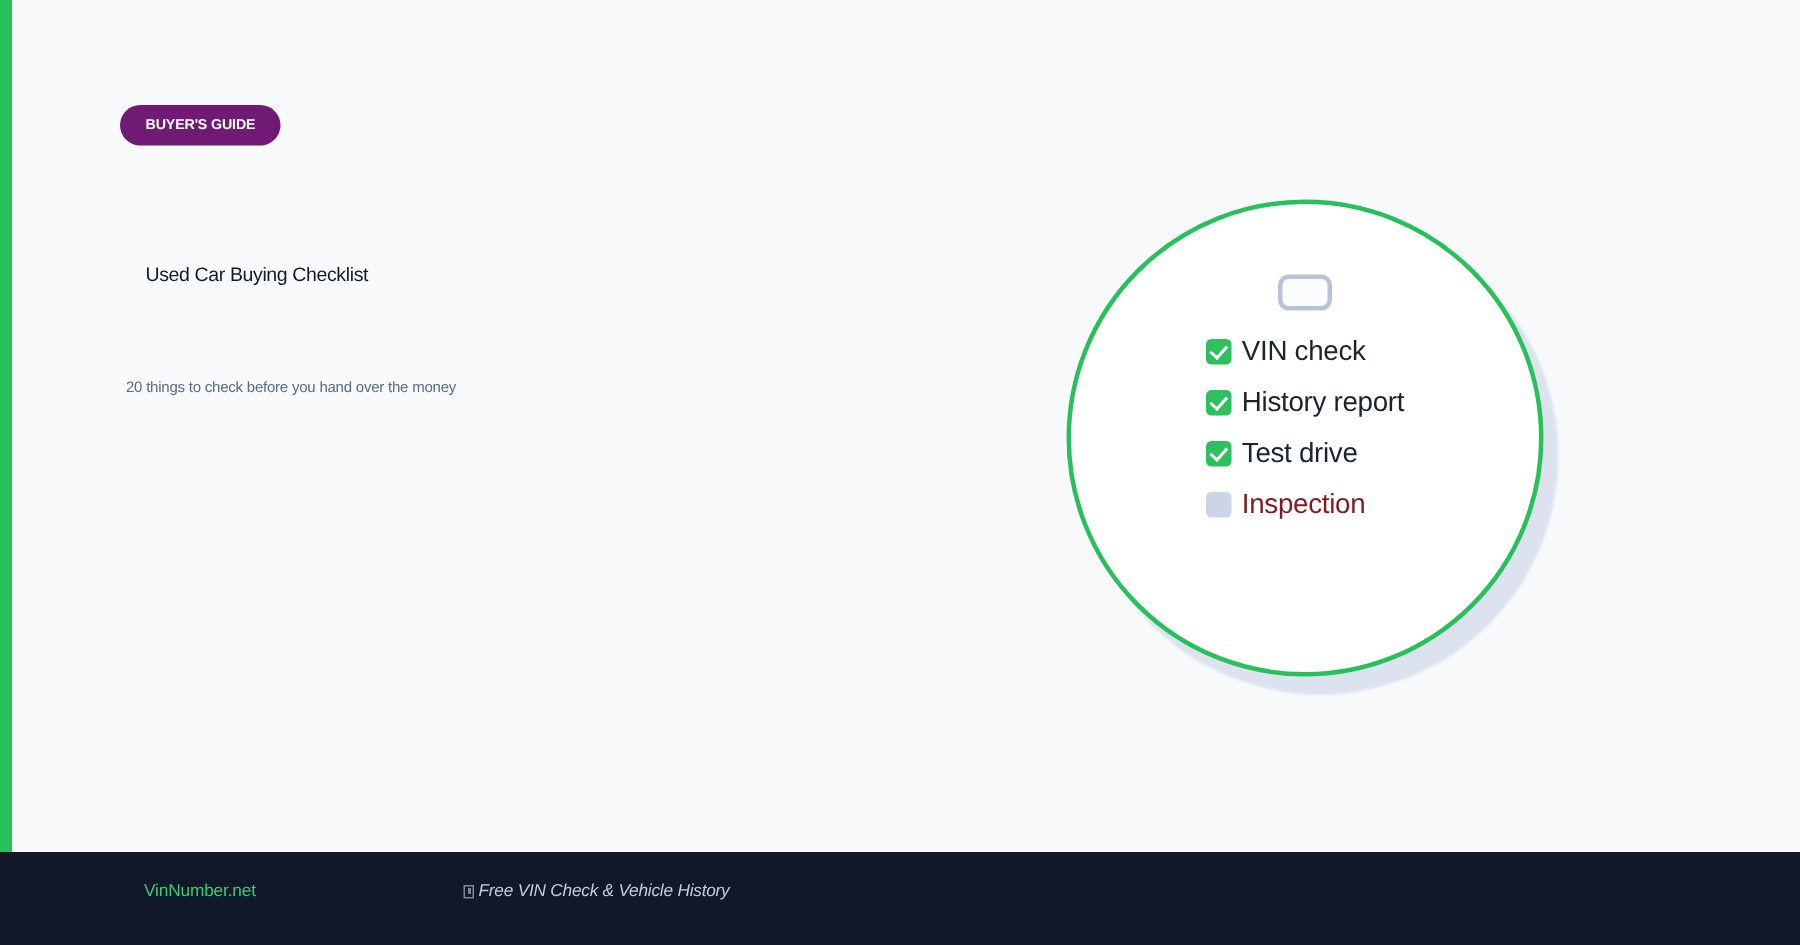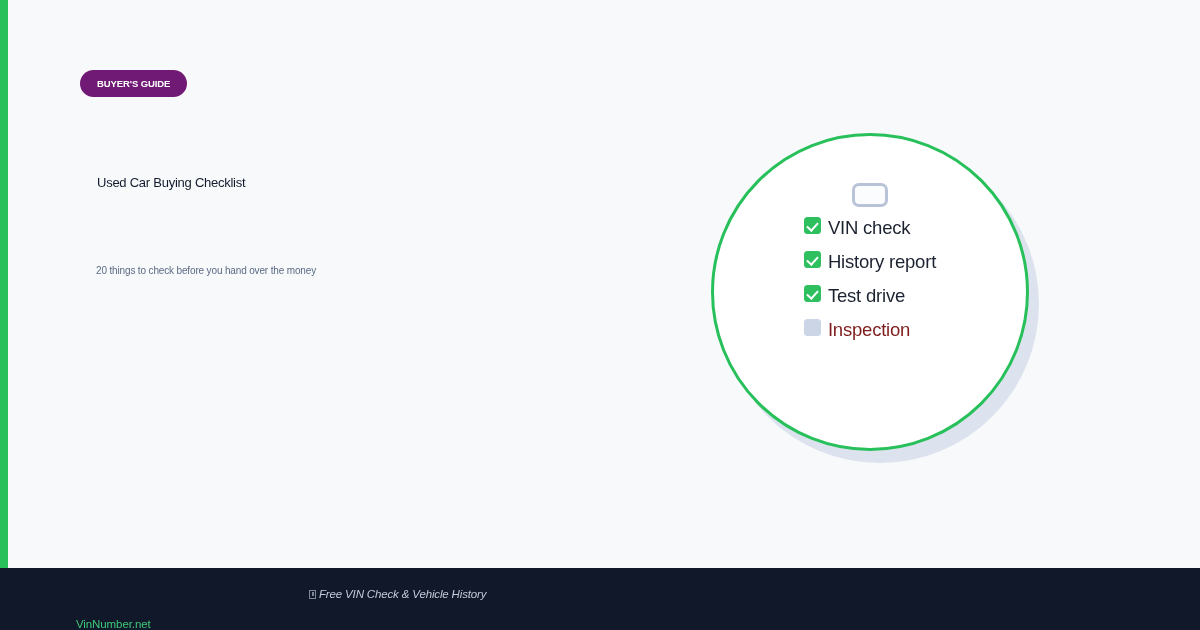--- a/index.html
+++ b/index.html
@@ -75,21 +75,21 @@
 
   .page-subtitle {
     position: absolute;
     left: 0;
     top: 249px;
     font-size: 10px;
     font-weight: 400;
     color: #5b6b84;
     letter-spacing: -0.15px;
     white-space: nowrap;
-    margin: 16px;
+    margin: 4px;
   }
 
   
   .circle-wrap {
     position: absolute;
     left: 711px;
     top: 133px;
     width: 318px;
     height: 330px;
   }
@@ -146,21 +146,21 @@
     list-style: none;
     margin: 0;
     padding: 0;
     display: flex;
     flex-direction: column;
     align-items: flex-start;
   }
 
   .check-item {
     display: flex;
-    align-items: flex-start;
+    align-items: center;
     height: 34px;
     font-size: 18.5px;
     letter-spacing: -0.2px;
     white-space: nowrap;
   }
 
   .check-box {
     width: 17px;
     height: 17px;
     border-radius: 3.5px;
@@ -202,27 +202,26 @@
     position: absolute;
     left: 0;
     top: 568px;
     width: 1200px;
     height: 62px;
     background: #101829;
   }
 
   .footer-brand {
     position: absolute;
-    left: 76px;
+    left: 96px;
     top: 20px;
     font-size: 11.5px;
     color: #3fc878;
     letter-spacing: -0.1px;
     white-space: nowrap;
-    margin-top: 30px;
   }
 
   .footer-tagline {
     position: absolute;
     left: 309px;
     top: 20px;
     font-size: 11.5px;
     color: #c3ccd9;
     letter-spacing: -0.15px;
     white-space: nowrap;

